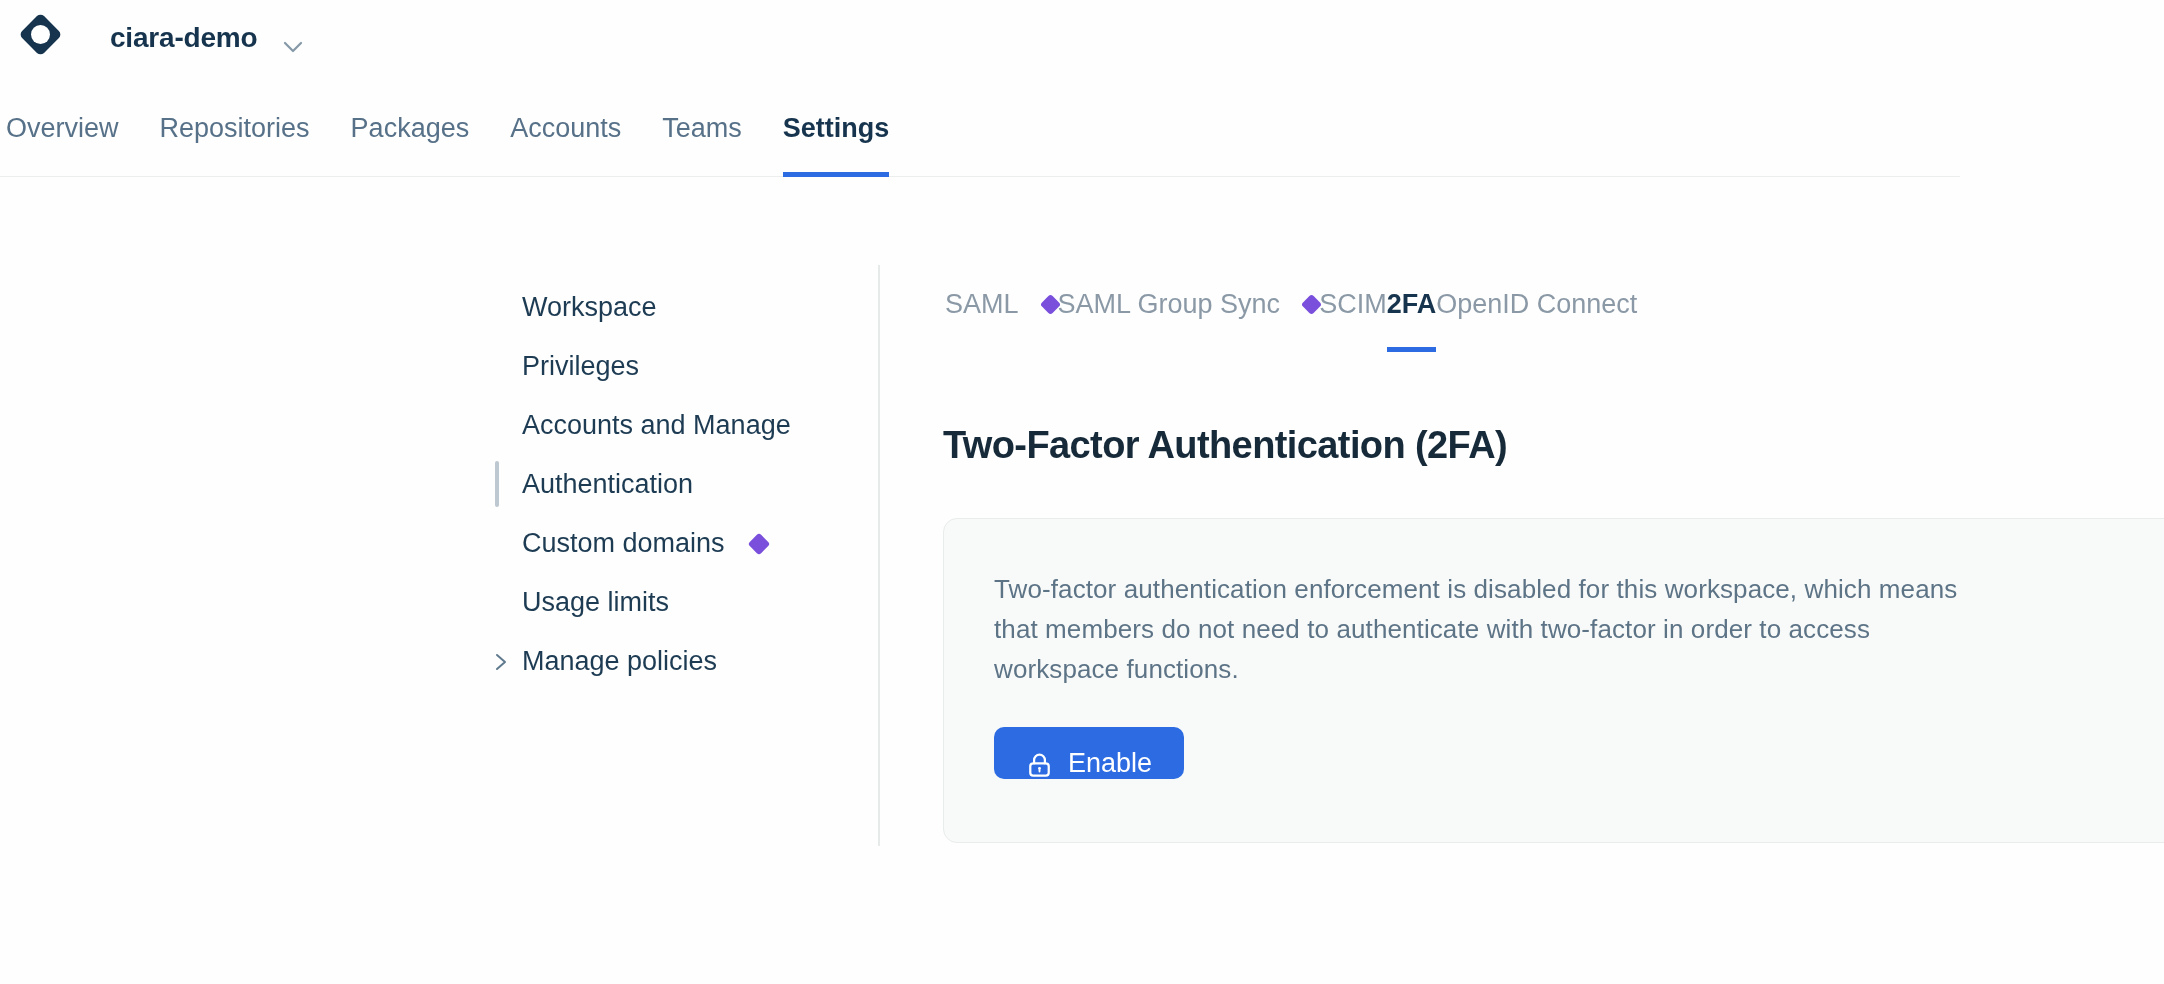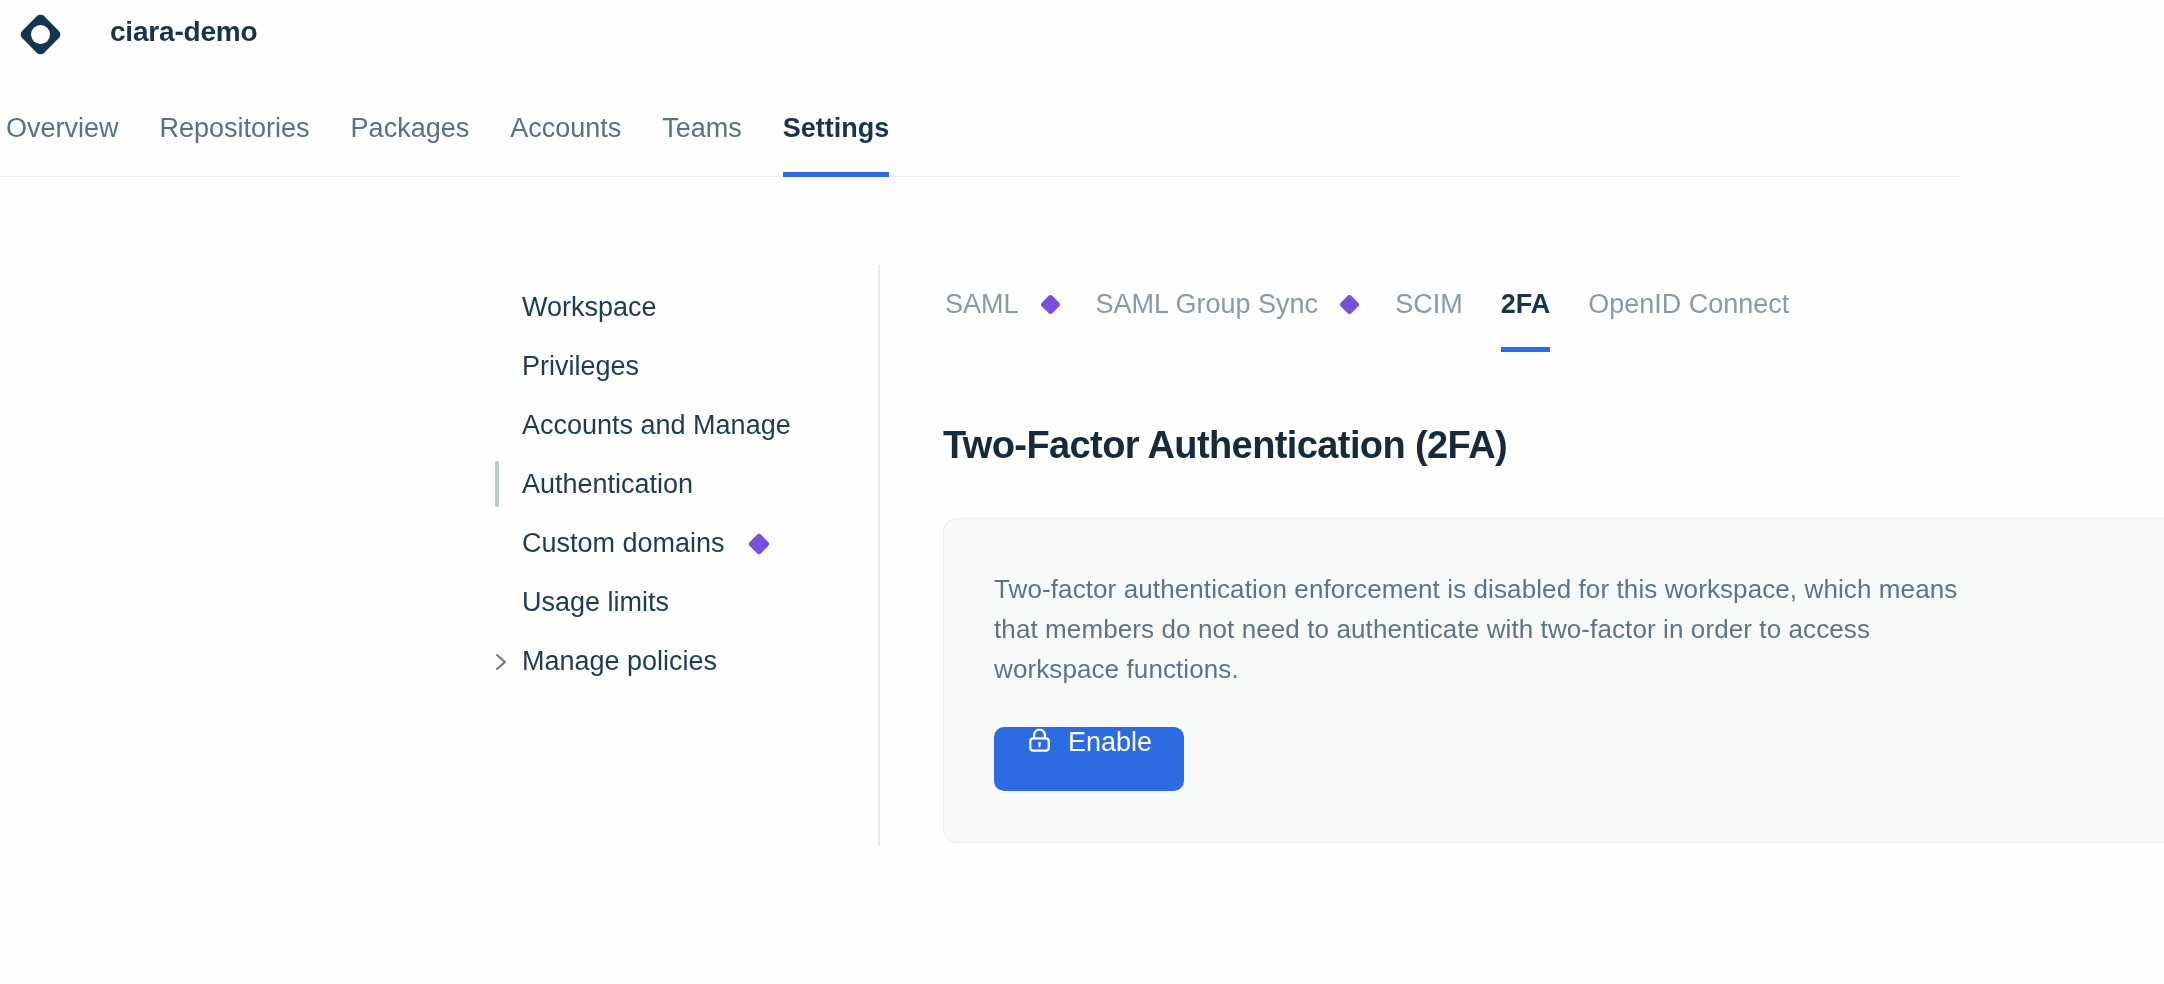--- a/index.html
+++ b/index.html
@@ -30,21 +30,21 @@
   .logo-diamond{
     position:absolute;left:7px;top:7px;width:31px;height:31px;
     background:var(--navy);border-radius:5px;transform:rotate(45deg);
   }
   .logo-circle{
     position:absolute;left:13px;top:13px;width:19px;height:19px;
     background:#ffffff;border-radius:50%;
   }
   .workspace-switcher{
     position:absolute;left:110px;top:16px;height:38px;
-    display:flex;align-items:flex-end;gap:26px;cursor:pointer;flex-direction:column;
+    display:flex;align-items:flex-end;gap:26px;cursor:pointer;
   }
   .workspace-name{font-size:28px;font-weight:600;color:var(--navy);letter-spacing:-0.2px;}
   .chev-down{display:block;}
 
   
   .primary-nav{
     position:absolute;left:0;top:105px;width:1960px;height:72px;
     border-bottom:1.5px solid #eceeee;
     display:flex;align-items:flex-start;gap:41px;padding-left:6px;
   }
@@ -76,21 +76,21 @@
 
   .v-divider{
     position:absolute;left:878px;top:265px;width:1.5px;height:581px;
     background:var(--divider);
   }
 
   
   .main-area{position:absolute;left:943px;top:0;width:1221px;height:984px;}
   .auth-tabs{
     position:absolute;left:2px;top:288px;
-    display:flex;align-items:flex-start;gap:38px;
+    display:flex;align-items:flex-start;
   }
   .auth-tab{
     display:flex;align-items:center;
     font-size:27px;line-height:32px;color:var(--muted-tab);
     padding-bottom:27px;cursor:pointer;white-space:nowrap;
   }
   .auth-tab .premium-diamond{width:15px;height:15px;margin-left:24px;}
   .auth-tab.active{
     color:var(--navy);font-weight:600;
     border-bottom:5px solid var(--accent-blue);
@@ -104,22 +104,22 @@
     background:var(--card-bg);
     border:1.5px solid var(--card-border);
     border-radius:14px;
     padding:50px 50px 0 50px;
   }
   .card-text{
     font-size:26px;line-height:40px;color:var(--body-text);
     max-width:1000px;letter-spacing:0.1px;
   }
   .enable-btn{
-    margin-top:38px;height:64px;
-    display:inline-flex;align-items:flex-start;gap:15px;
+    margin-top:38px;height:52px;
+    display:inline-flex;align-items:flex-end;gap:15px;
     background:var(--accent-blue);color:#ffffff;
     border:none;border-radius:10px;padding:0 32px;
     font-family:"Liberation Sans", sans-serif;
     font-size:27px;font-weight:500;cursor:pointer;
   }
   .lock-icon{display:block;}
 </style>
 </head>
 <body>
 

